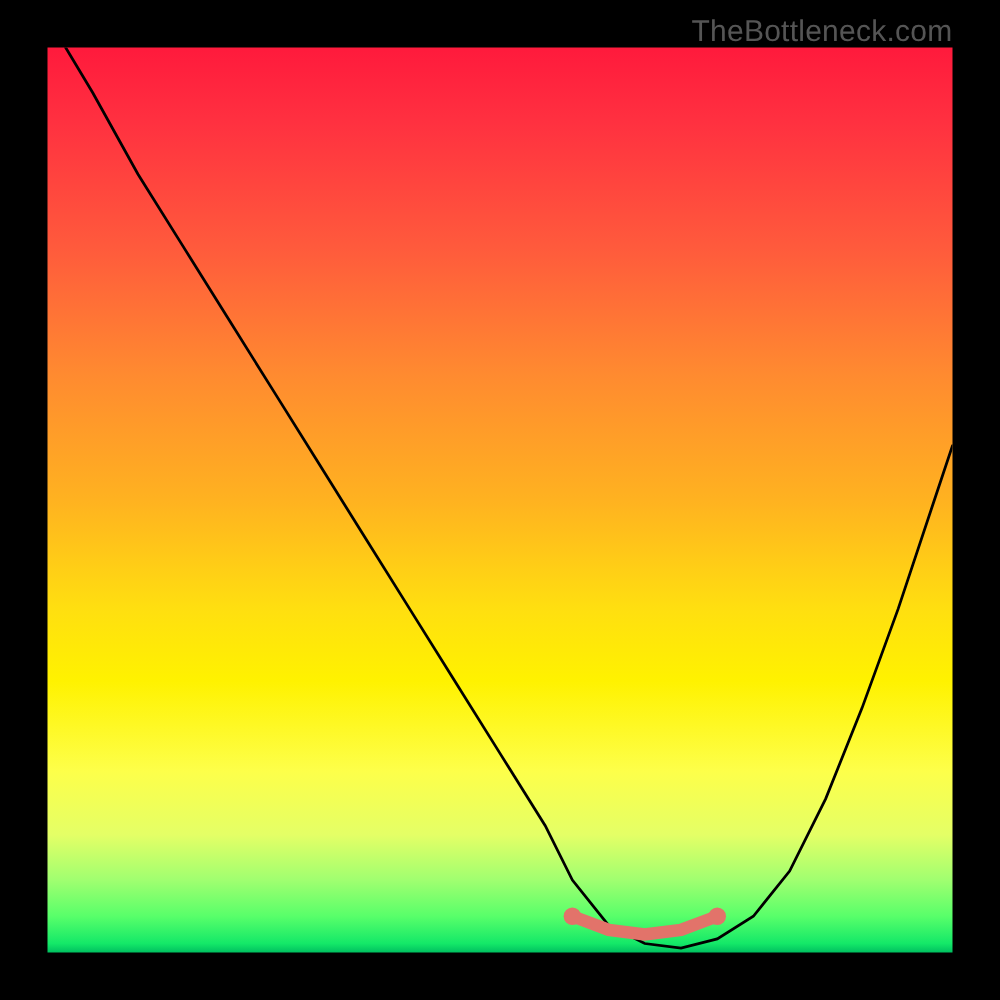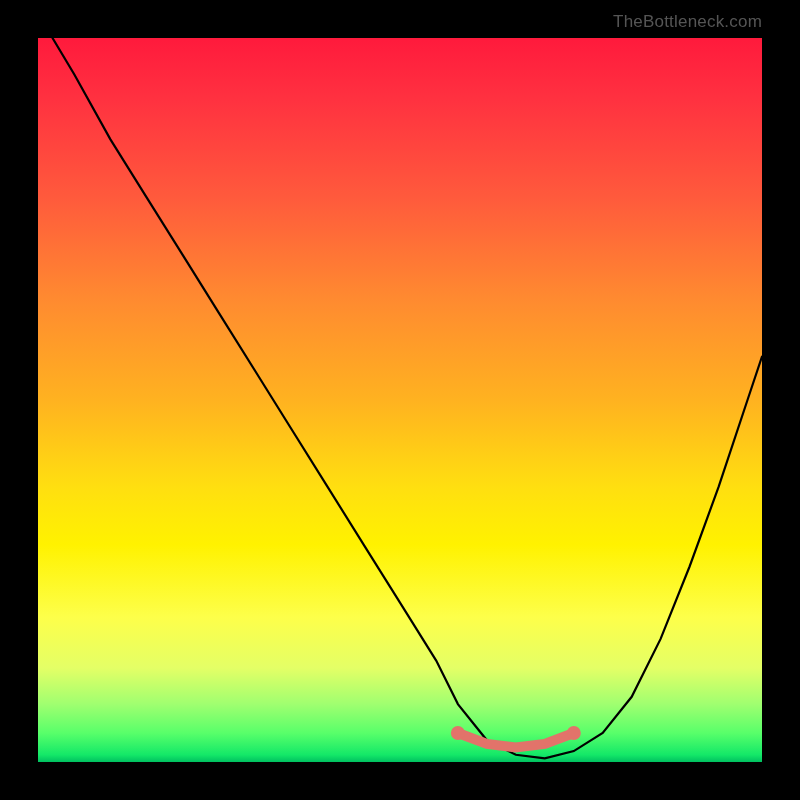--- a/index.html
+++ b/index.html
@@ -37,21 +37,21 @@
       #a0ff70 92%,
       #58ff6a 96%,
       #14e868 99%,
       #00c060 100%);
   }
   .watermark {
     position: absolute;
     top: 12px;
     right: 38px;
     color: #555;
-    font-size: 17px;
+    font-size: 24px;
     font-weight: 500;
     letter-spacing: 0.2px;
   }
   svg.overlay {
     position: absolute;
     left: 0;
     top: 0;
     width: 724px;
     height: 724px;
     pointer-events: none;

